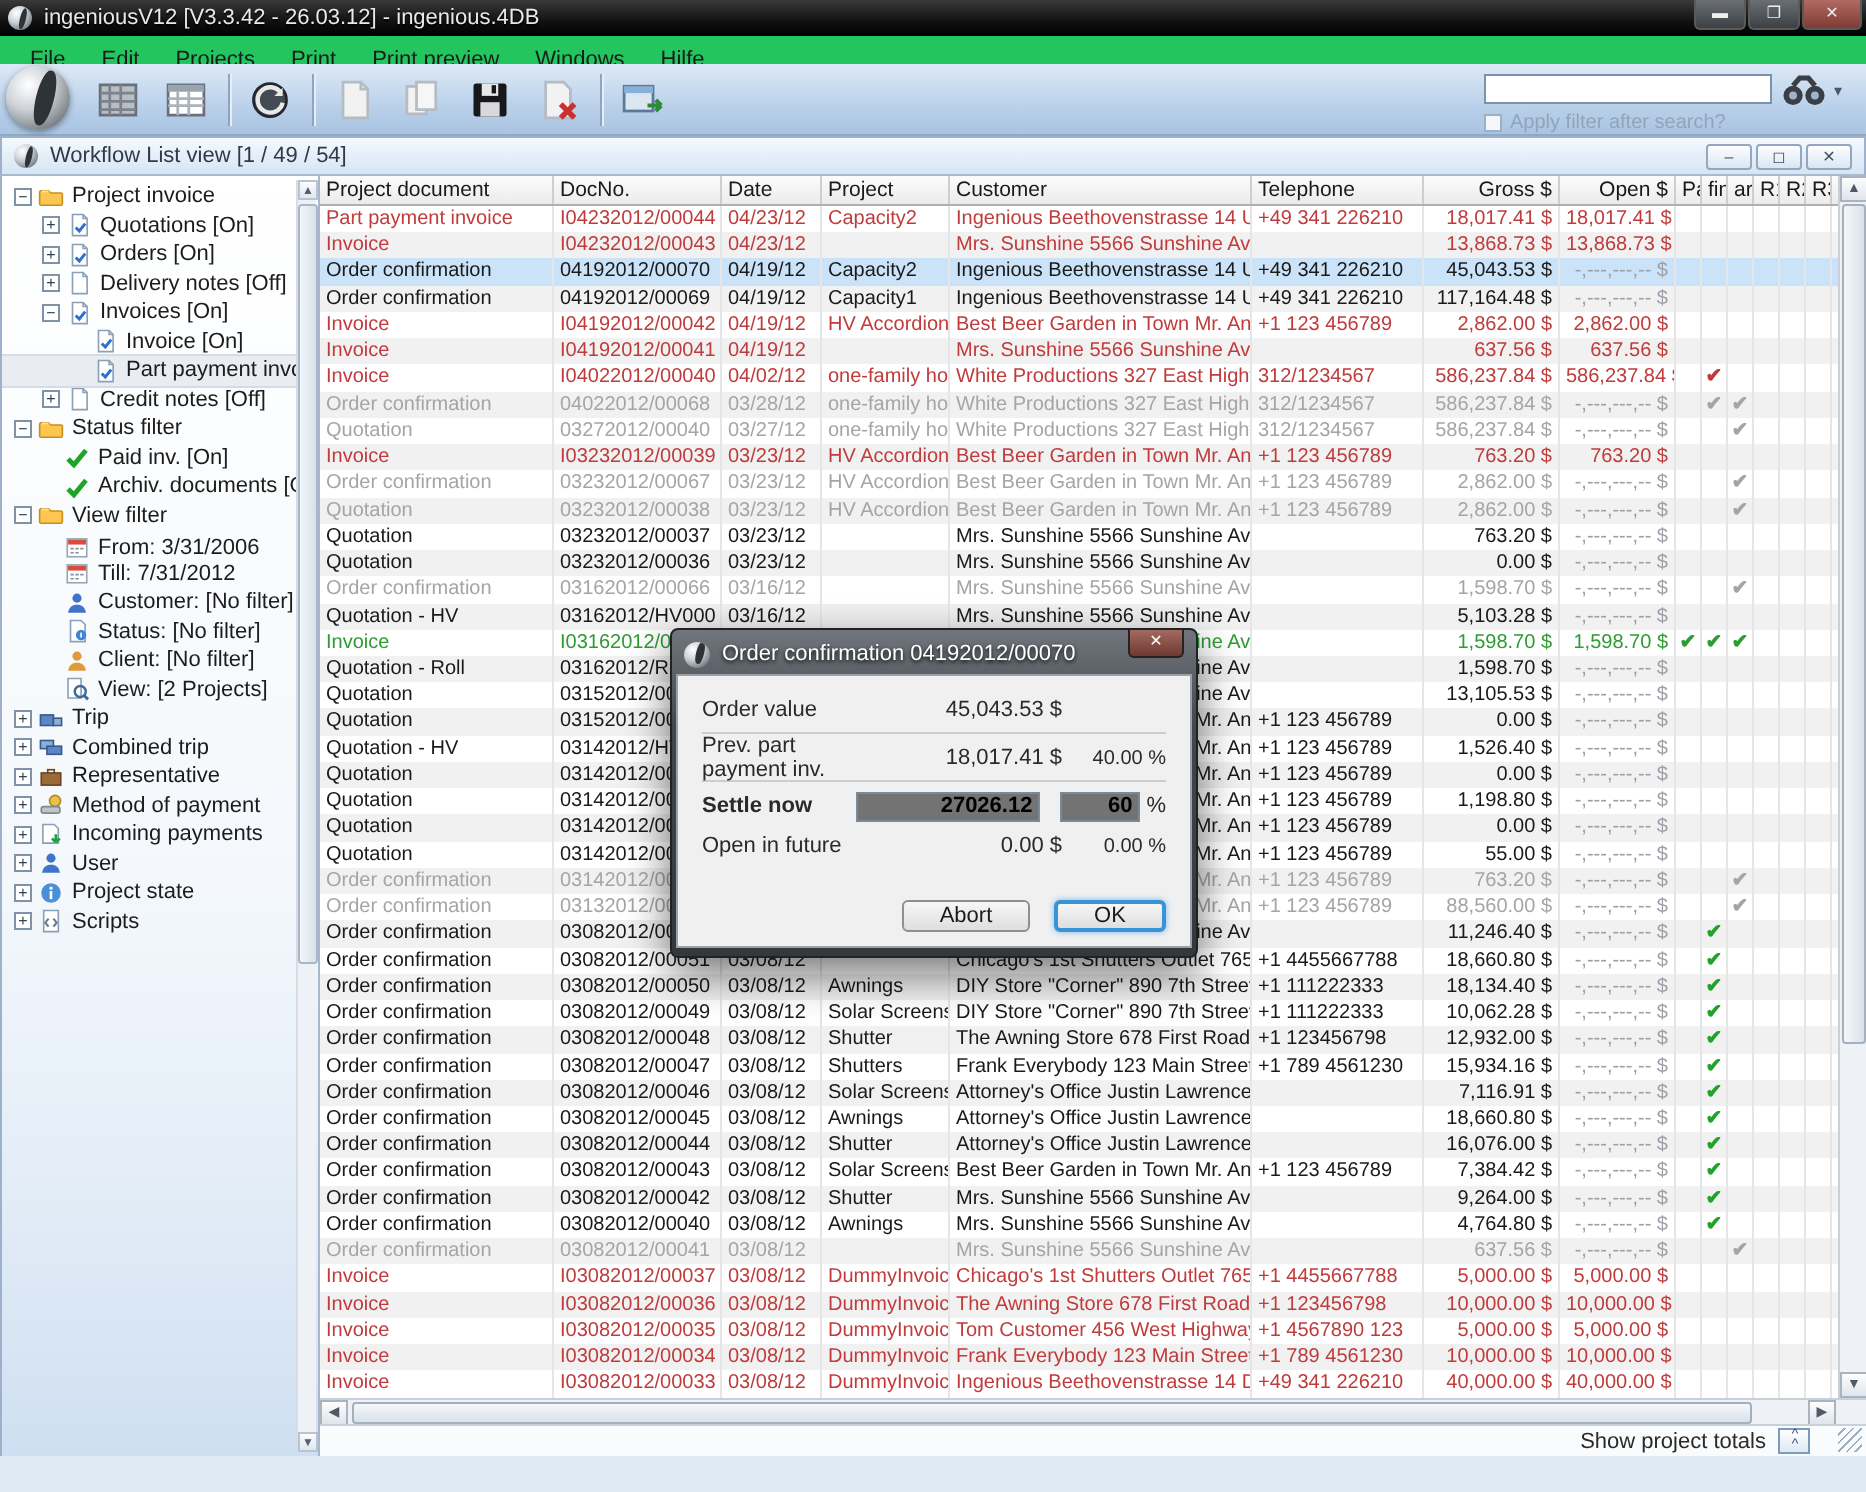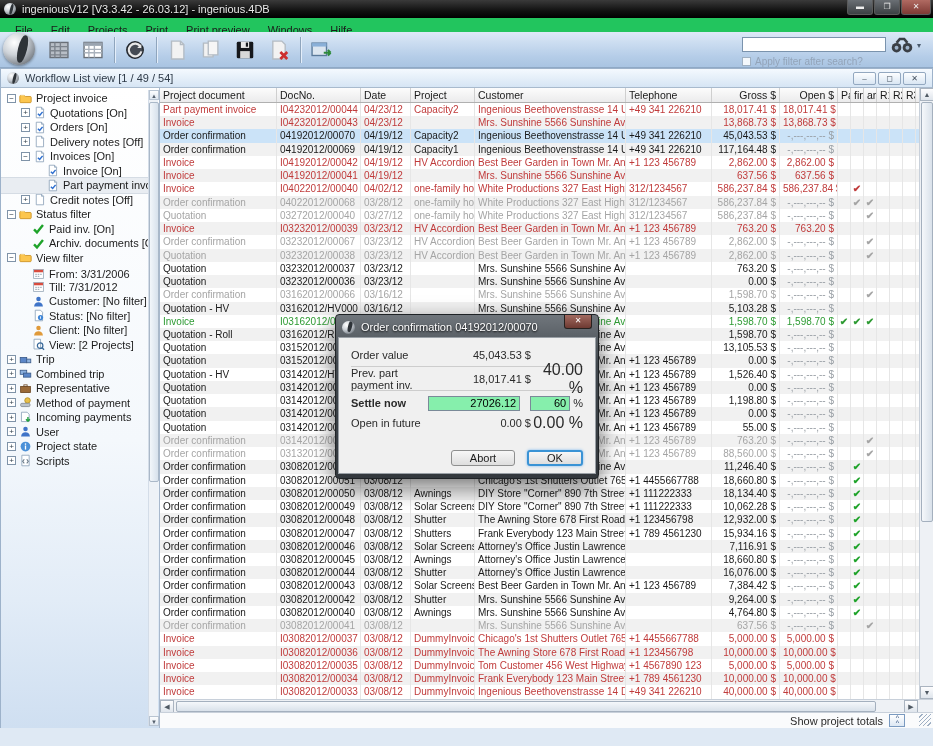--- a/index.html
+++ b/index.html
@@ -118,24 +118,24 @@
   .dlg-title .orb{width:13px;height:13px;margin:0 6px 0 4px;}
   .dlg-title-text{color:#fff;font-size:11px;text-shadow:0 1px 2px #000;}
   .dlg-close{position:absolute;right:6px;top:0;width:28px;height:14px;border:1px solid #27211f;
     background:linear-gradient(#a26a60,#6e3a32);border-top:none;border-radius:0 0 3px 3px;
     color:#fff;font-size:8px;line-height:12px;text-align:center;}
   .dlg-body{position:relative;height:137px;background:#f0f0f0;border:1px solid #9aa0a6;padding:7px 12px 0 12px;}
   .dlg-row{display:flex;align-items:center;height:20px;}
   .dlg-row .lbl{flex:1;font-size:11px;color:#2a2a2a;}
   .dlg-row .lbl.b{font-weight:bold;}
   .dlg-row .val{width:96px;text-align:right;font-size:11px;color:#2a2a2a;}
-  .dlg-row .pct{width:52px;text-align:right;font-size:16px;color:#2a2a2a;}
+  .dlg-row .pct{width:52px;text-align:right;font-size:10px;color:#2a2a2a;}
   .dlg-sep{height:1px;background:#cdcdcd;margin:1px 0 2px 0;}
-  .dlg-input{width:92px;height:15px;border:1px solid #7a8a98;background:#86efac;font-size:11px;
-    font-weight:normal;text-align:right;padding:0 3px;font-family:"Liberation Sans",sans-serif;}
+  .dlg-input{width:92px;height:15px;border:1px solid #7a8a98;background:#737373;font-size:11px;
+    font-weight:bold;text-align:right;padding:0 3px;font-family:"Liberation Sans",sans-serif;}
   .dlg-input.small{width:40px;}
   .pct-unit{font-size:11px;color:#2a2a2a;margin-left:3px;}
   .dlg-buttons{position:absolute;right:12px;bottom:7px;display:flex;}
   .dlg-btn{width:64px;height:16px;margin-left:12px;border:1px solid #8e8f8f;border-radius:3px;
     background:linear-gradient(#f7f7f7,#dedede);font-size:11px;line-height:14px;text-align:center;color:#1a1a1a;}
   .dlg-btn.ok{width:56px;border:2px solid #3a93d5;box-shadow:0 0 3px #7ab8f0;line-height:12px;}
 
   
   .orb{border-radius:50%;background:radial-gradient(circle at 35% 30%,#ffffff,#cdd2d8 40%,#8a9097 70%,#4a4f55);
     position:relative;overflow:hidden;flex:none;}

